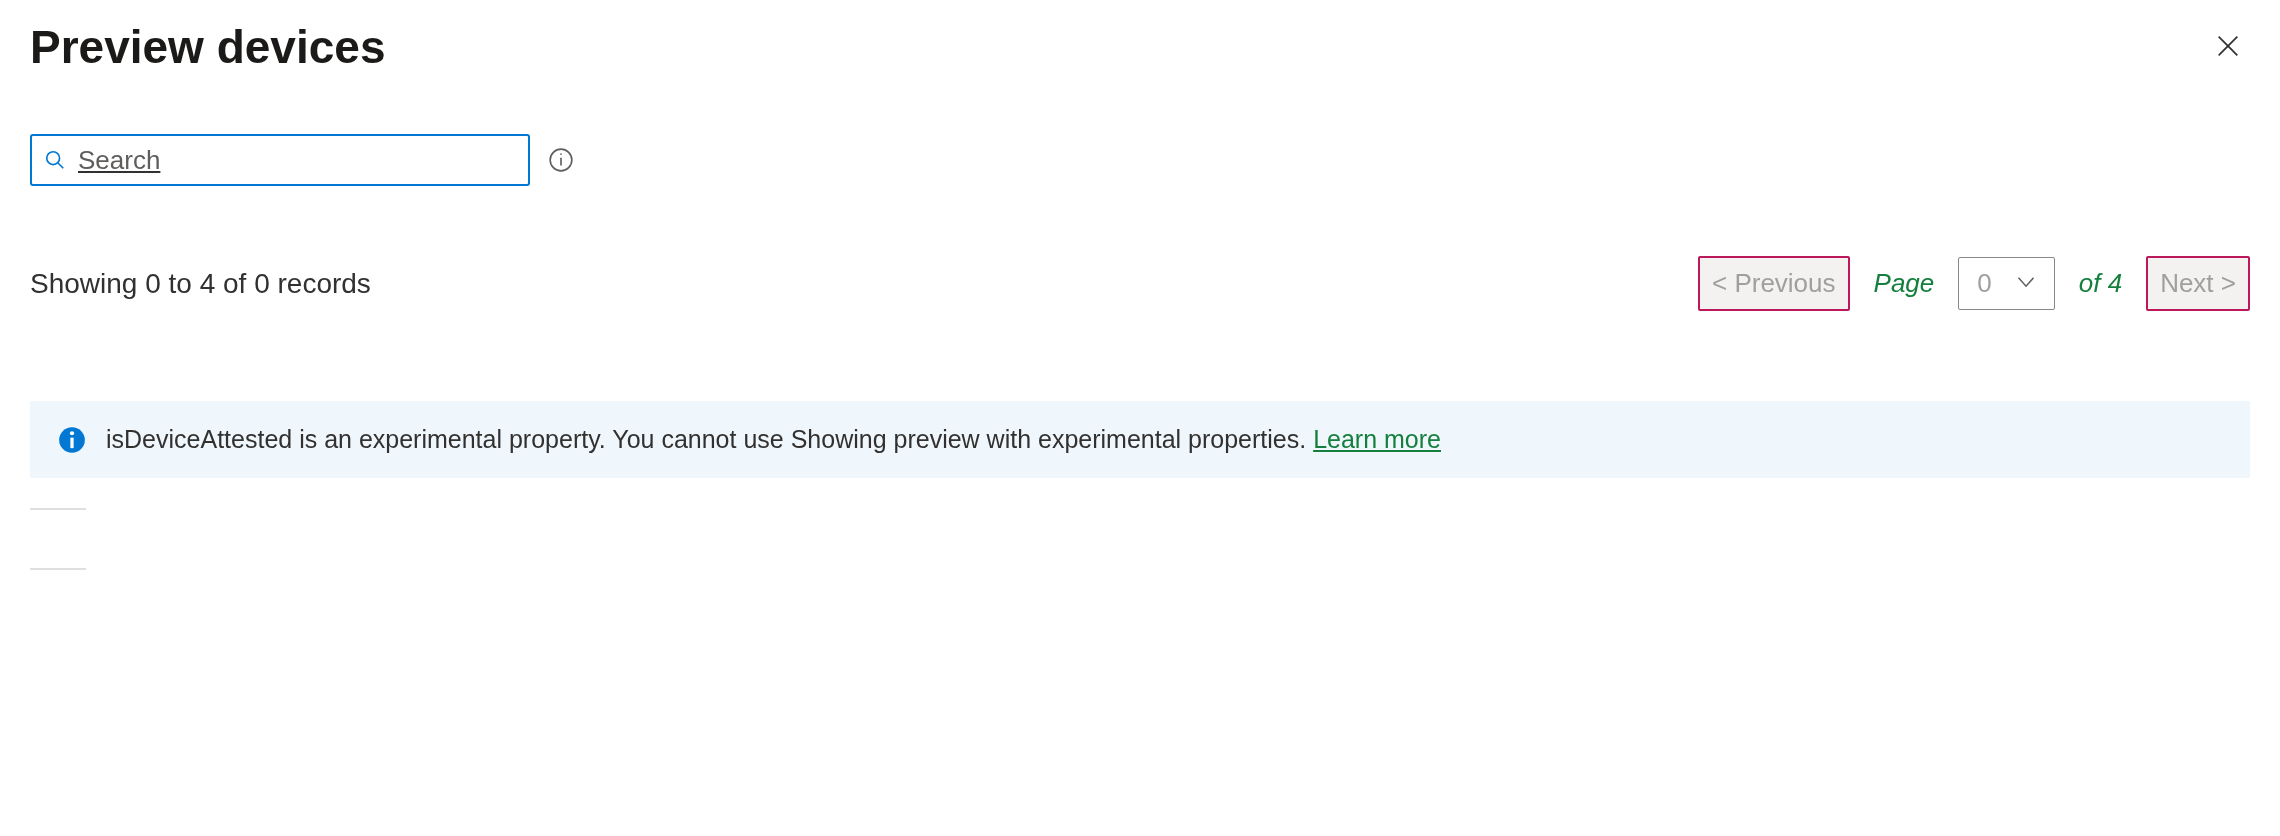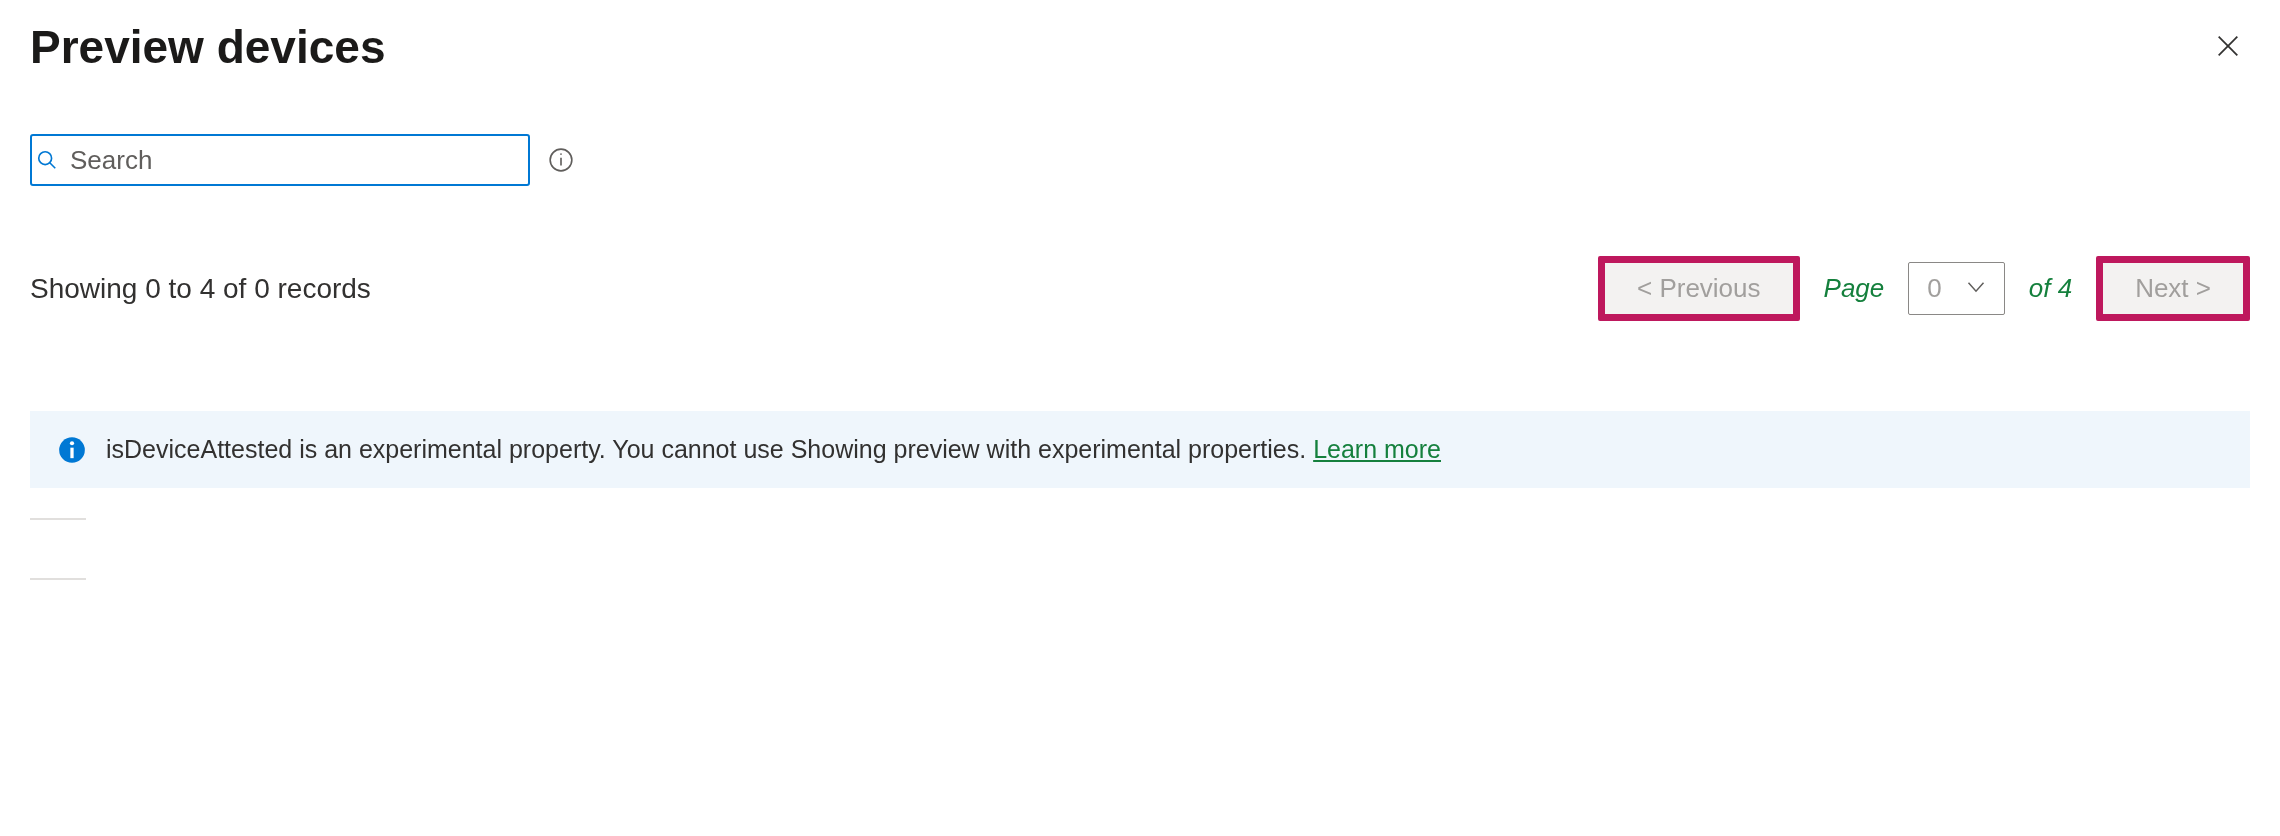--- a/index.html
+++ b/index.html
@@ -44,23 +44,24 @@
       display: flex;
       align-items: center;
       gap: 18px;
       margin-bottom: 70px;
     }
     .search-box {
       display: flex;
       align-items: center;
       border: 2px solid #0078d4;
       border-radius: 3px;
-      padding: 8px 4px;
+      padding: 8px 12px;
       width: 500px;
       height: 52px;
+      text-decoration: underline;
     }
     .search-icon {
       margin-right: 12px;
       display: flex;
       align-items: center;
     }
     .search-icon svg {
       width: 22px;
       height: 22px;
       stroke: #0078d4;
@@ -99,25 +100,25 @@
     .records-text {
       font-size: 28px;
       color: #323130;
     }
     .pagination-controls {
       display: flex;
       align-items: center;
       gap: 24px;
     }
     .pg-btn {
-      border: 7px solid #be185d;
+      border: 2px solid #be185d;
       background: #f3f2f1;
       color: #a19f9d;
       font-size: 26px;
-      padding: 10px 32px;
+      padding: 10px 12px;
       cursor: pointer;
       border-radius: 2px;
     }
     .pg-label {
       font-size: 26px;
       color: #15803d;
       font-style: italic;
     }
     .page-select {
       display: flex;

